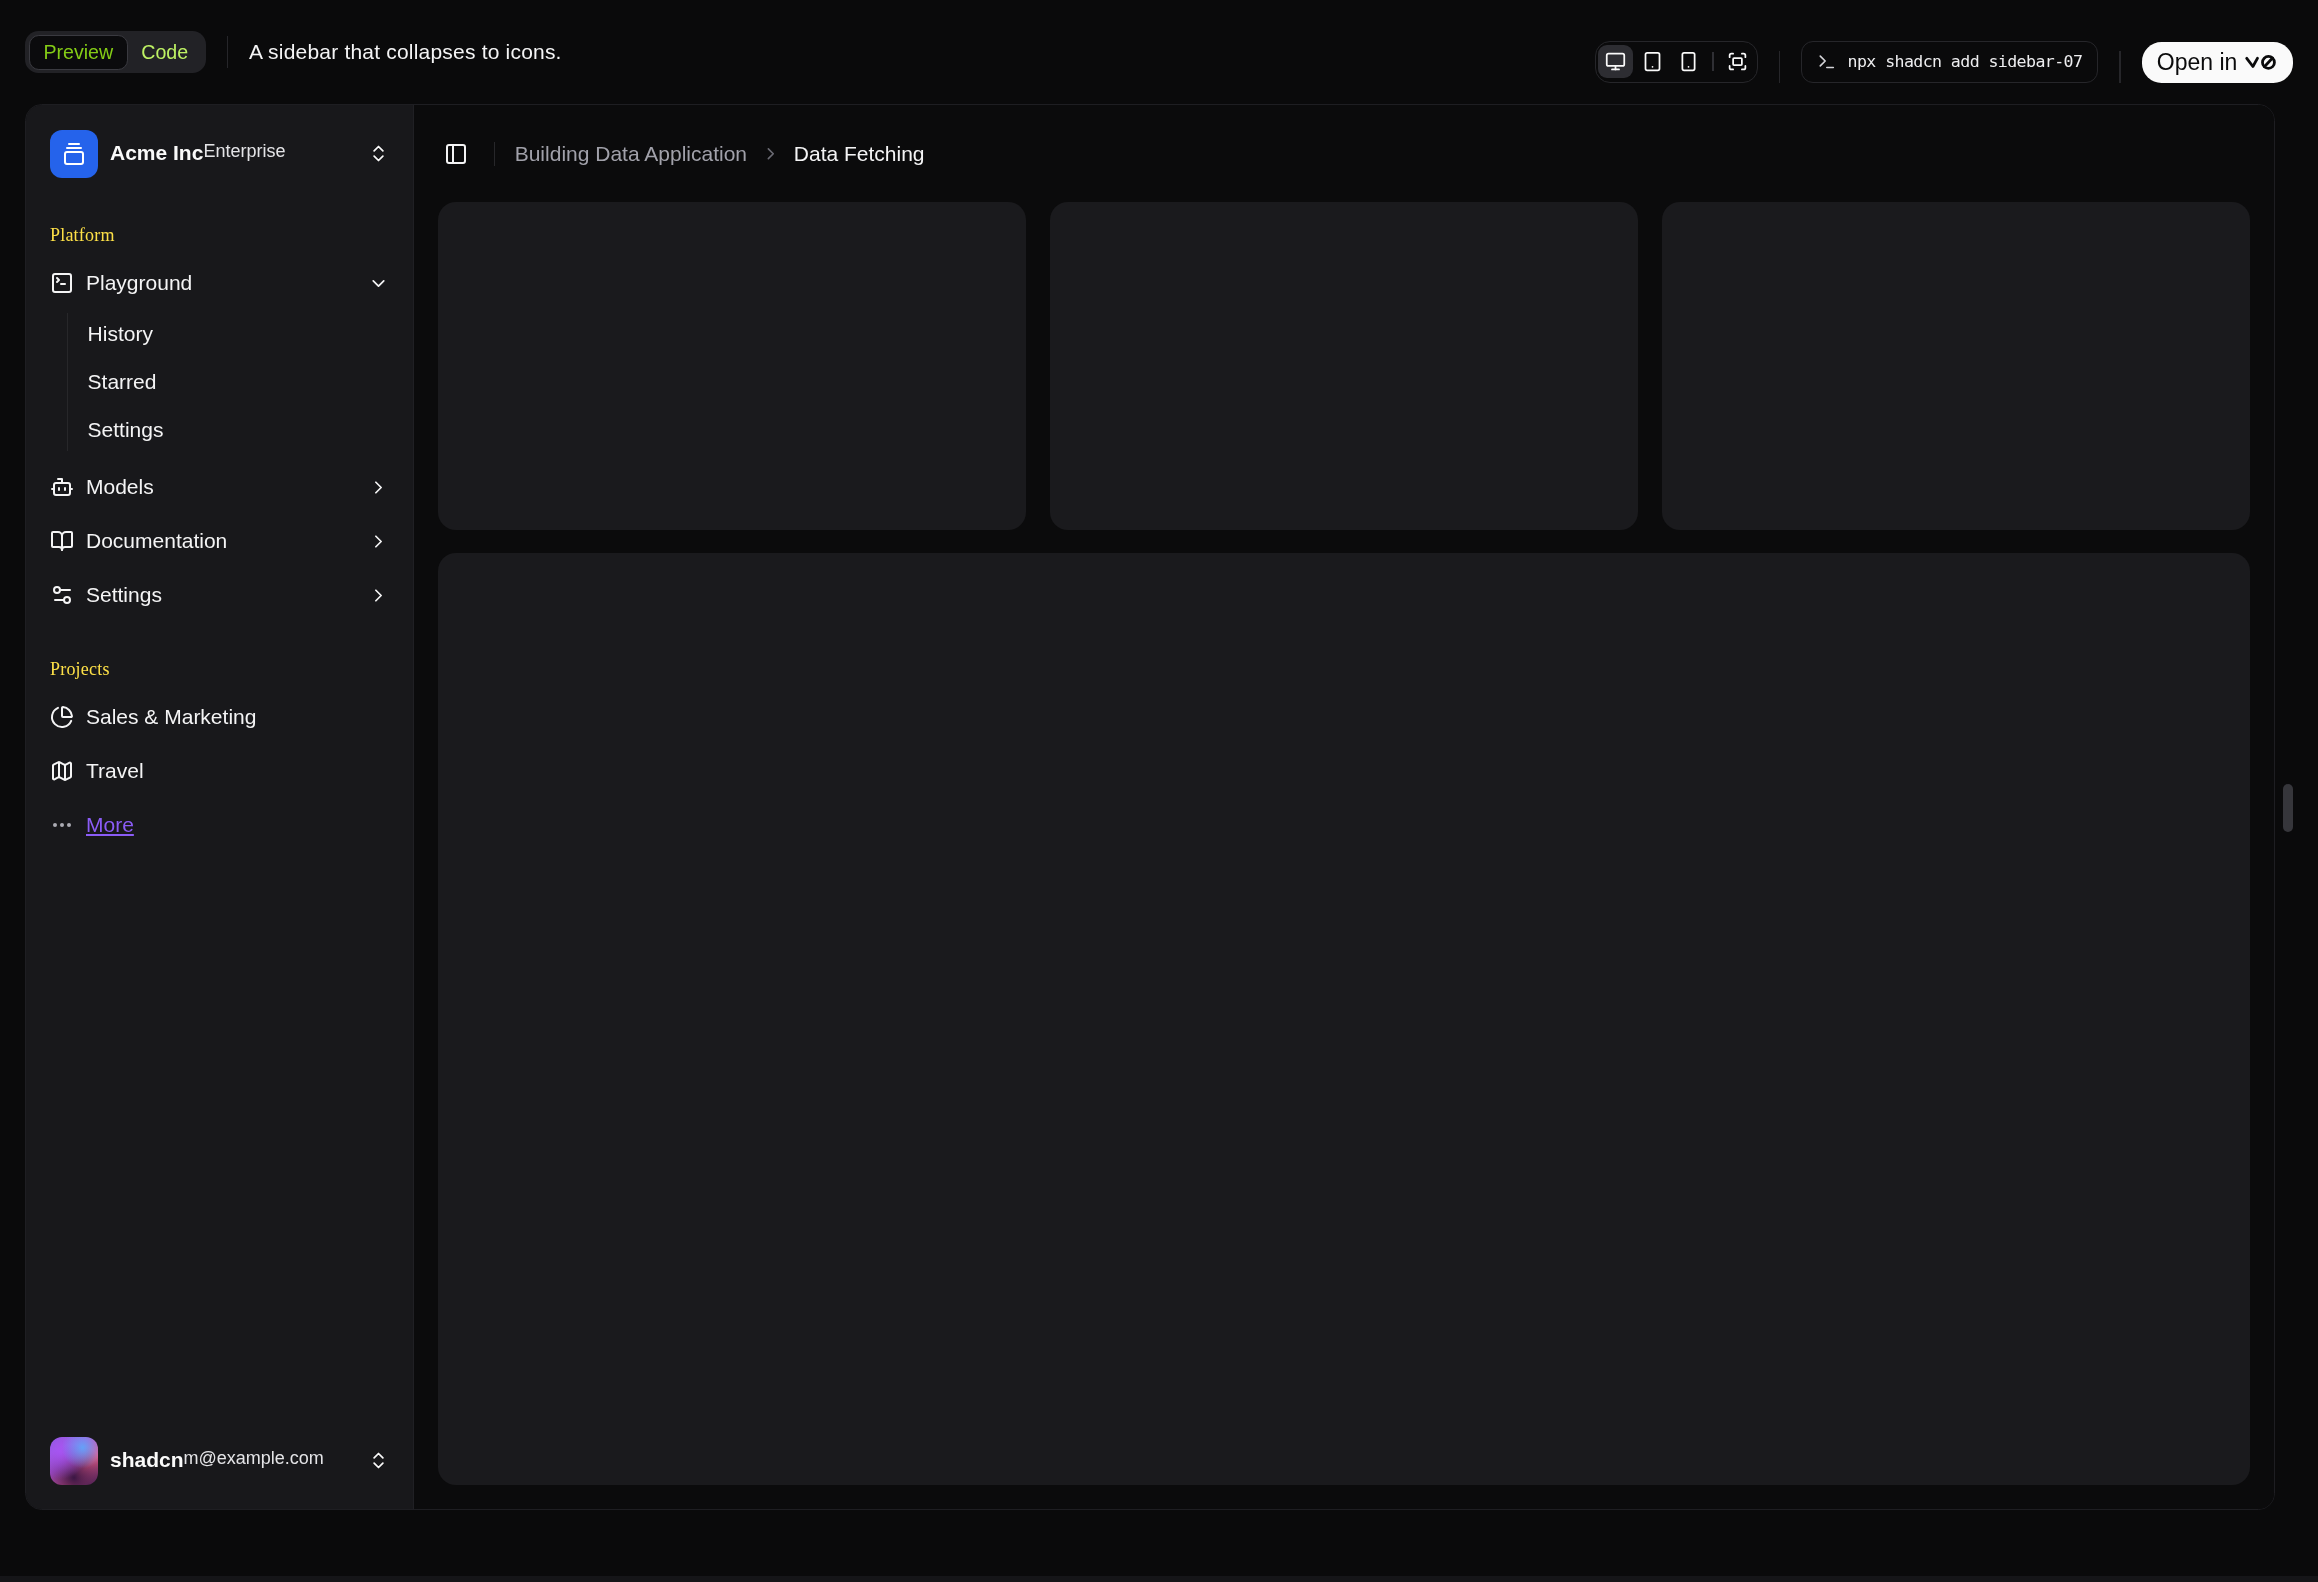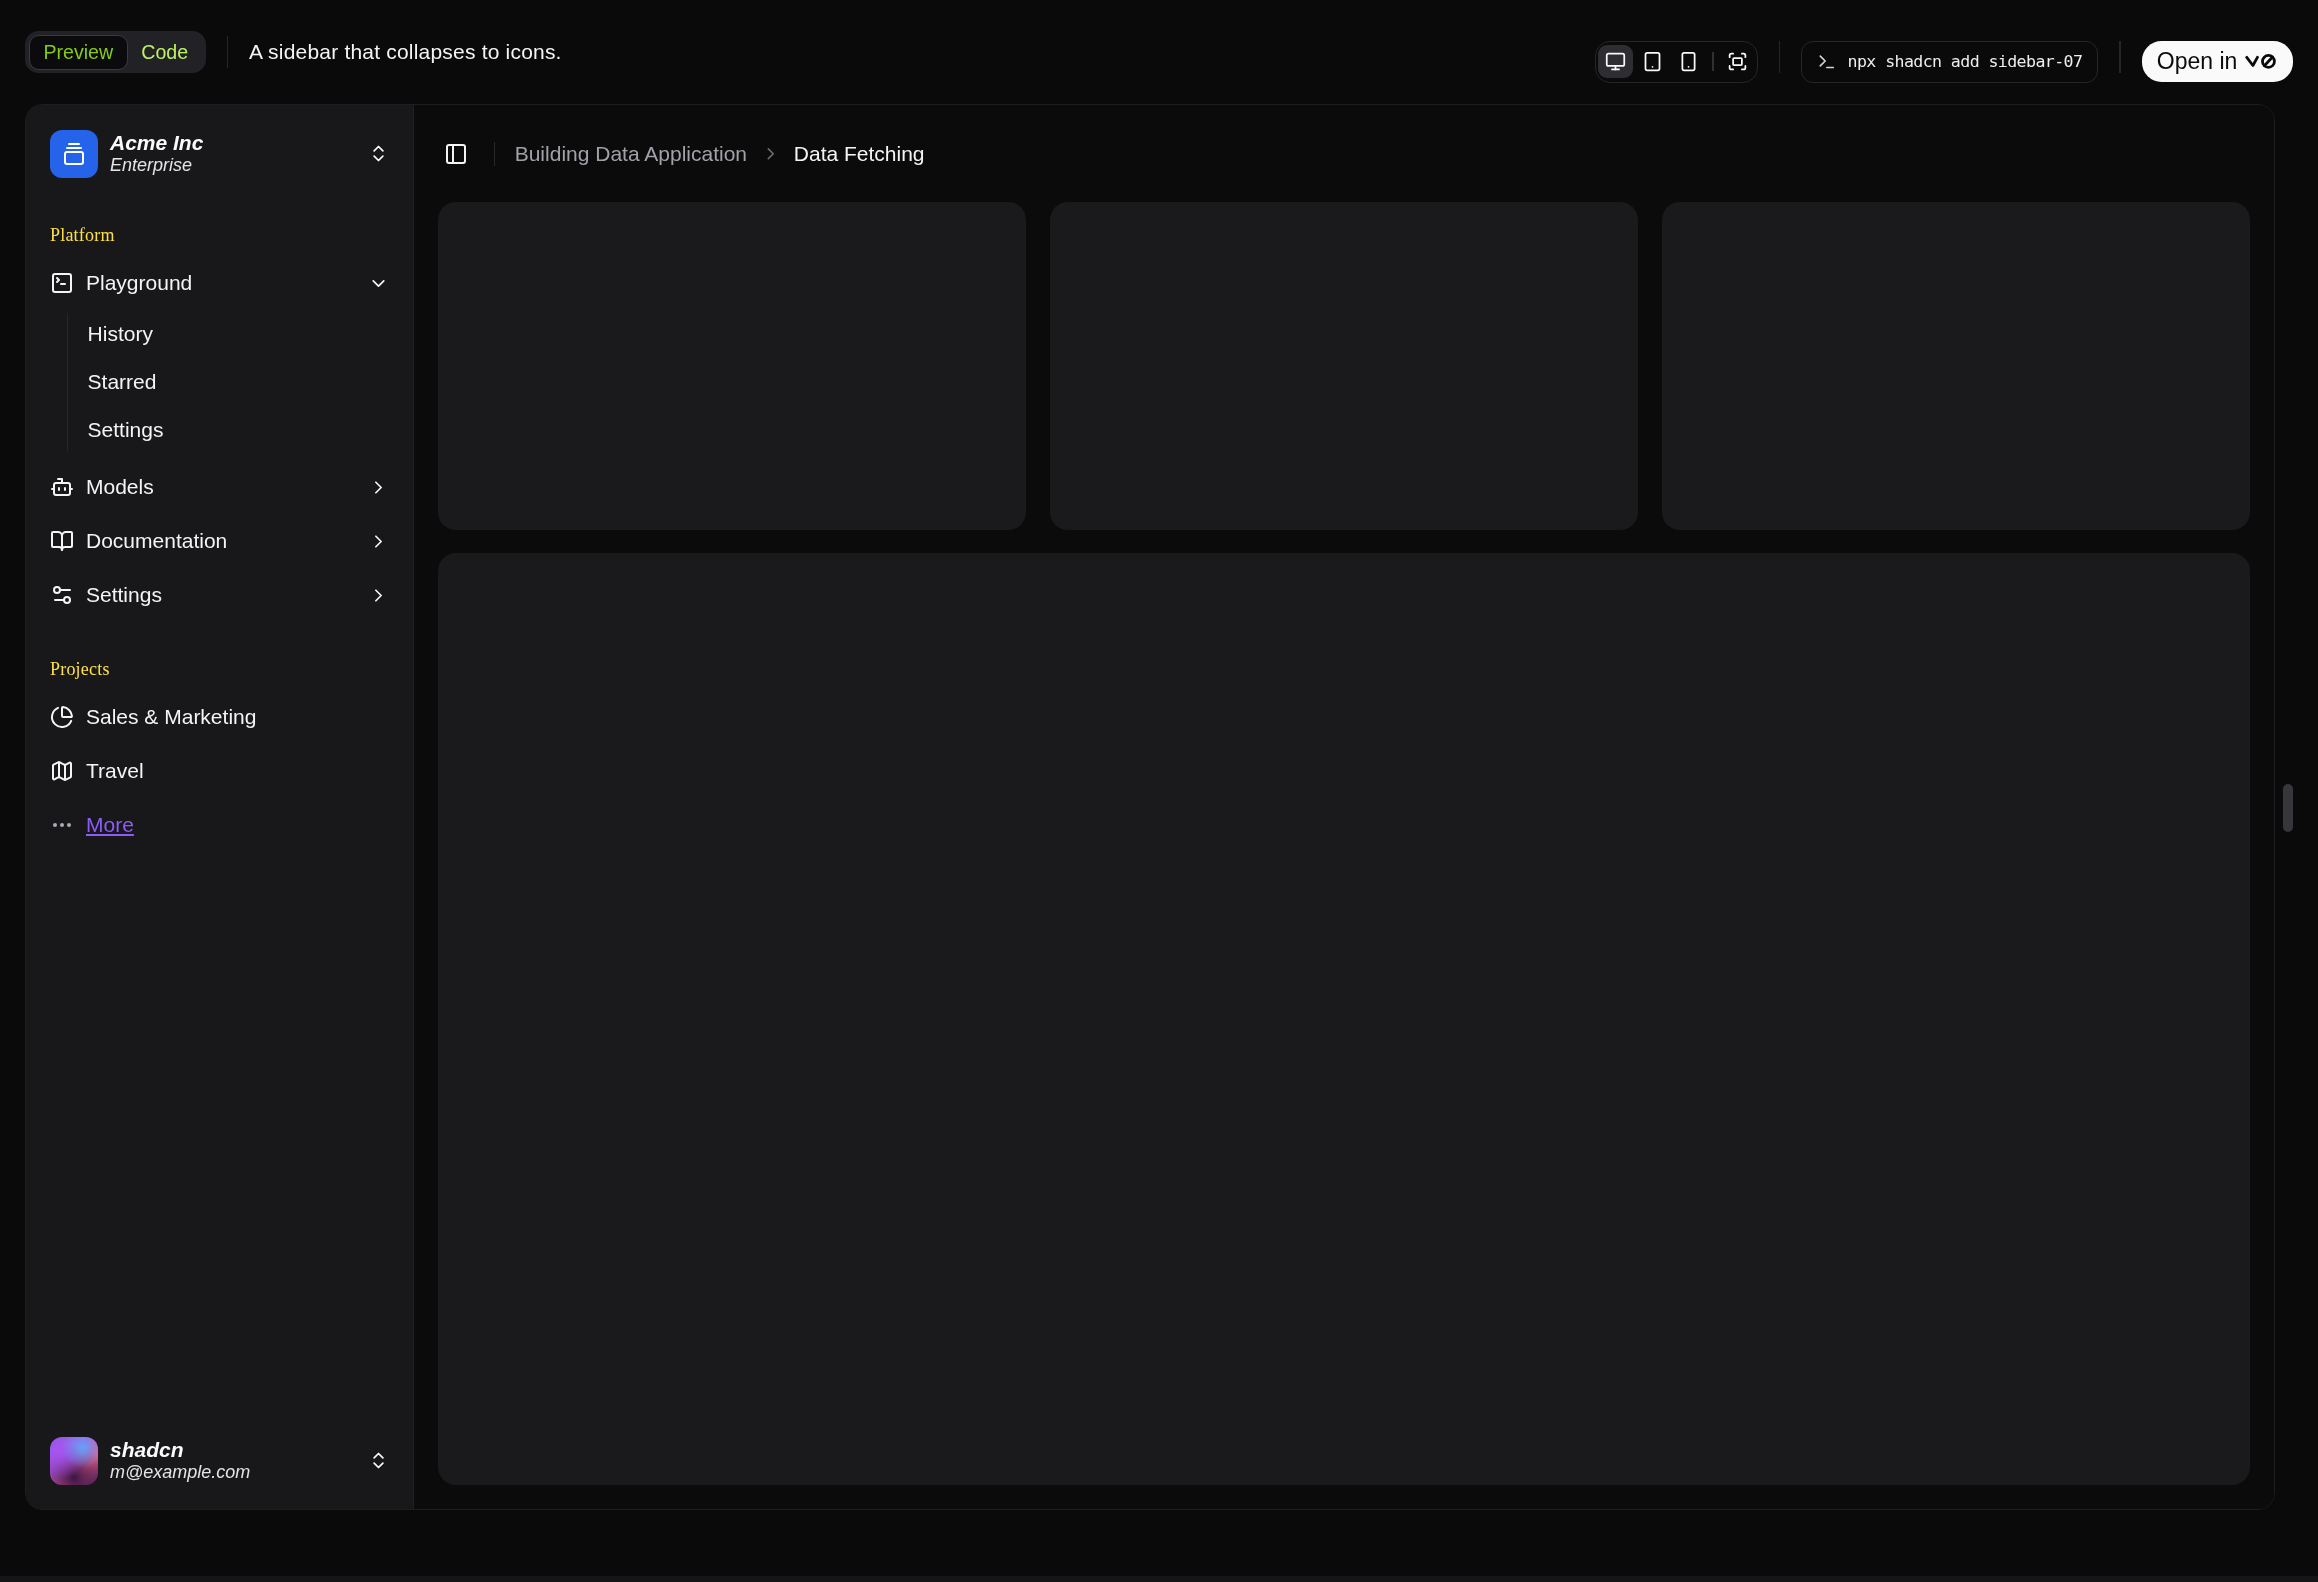--- a/index.html
+++ b/index.html
@@ -13,21 +13,21 @@
              display:flex; align-items:center; padding:0 25px; }
   .mode-toggle { display:flex; align-items:center; background:#222226; border-radius:13.6px;
                  padding:3.8px; height:42px; flex-shrink:0; }
   .mode-btn { height:35px; padding:0 13.6px; display:flex; align-items:center; font-size:19.6px;
               border-radius:9.8px; color:#bef264; background:transparent; border:none; cursor:pointer;
               font-family:inherit; }
   .mode-btn.active { background:#0b0b0d; color:#84cc16; border:0.8px solid #3a3a40; }
   .tsep { width:1.5px; height:32px; background:#26262a; margin:0 21px; flex-shrink:0; }
   .description { font-size:21px; color:#f4f4f5; letter-spacing:0.2px; }
 
-  .toolbar-right { margin-left:auto; display:flex; align-items:flex-start;margin-top:19px; }
+  .toolbar-right { margin-left:auto; display:flex; align-items:flex-end;margin-top:19px; }
   .device-group { display:flex; align-items:center; border:1.5px solid #26262a; border-radius:15px;
                   padding:2.3px; height:42px; gap:1.5px; }
   .device-btn { width:35px; height:33px; display:flex; align-items:center; justify-content:center;
                 border-radius:9px; color:#fafafa; background:transparent; border:none; cursor:pointer; }
   .device-btn.active { background:#2d2d32; }
   .device-sep { width:1.5px; height:19.6px; background:#2f2f34; margin:0 4.5px; }
   .command-box { display:flex; align-items:center; gap:10.6px; border:1.5px solid #26262a;
                  border-radius:12px; height:42px; padding:0 15px; cursor:pointer;
                  font-family:"DejaVu Sans Mono", monospace; font-size:16.6px; letter-spacing:-0.6px;
                  color:#ededef; background:transparent; }
@@ -41,21 +41,21 @@
              background:#0b0b0c; }
 
   
   .sidebar { width:388px; flex-shrink:0; background:#18181b; border-right:1.5px solid #202024;
              display:flex; flex-direction:column; }
   .sb-header { padding:12px 12px 0; }
   .sb-item { display:flex; align-items:center; gap:12px; padding:12px; height:73px;
              border-radius:12px; cursor:pointer; }
   .team-logo { width:48px; height:48px; border-radius:12px; background:#2563eb; flex-shrink:0;
                display:flex; align-items:center; justify-content:center; }
-  .sb-item-text { display:flex; flex-direction:column; line-height:1.18; min-width:0;font-style:italic; }
+  .sb-item-text { display:flex; flex-direction:row; line-height:1.18; min-width:0; }
   .sb-item-title { font-size:21px; font-weight:700; color:#fafafa; }
   .sb-item-sub { font-size:18px; color:#e4e4e7; }
   .chevrons { margin-left:auto; color:#fafafa; display:flex; }
 
   .sb-content { flex:1; padding:0 12px; overflow:hidden; }
   .group-label { height:48px; display:flex; align-items:center; padding:0 12px;
                  font-size:18px; font-weight:500; color:#fde047; letter-spacing:0.2px;font-family:Liberation Serif, serif; }
   .group-platform .group-label { margin-top:21px; }
   .group-projects .group-label { margin-top:26px; }
   .menu-item { height:48px; display:flex; align-items:center; gap:12px; padding:0 12px;

